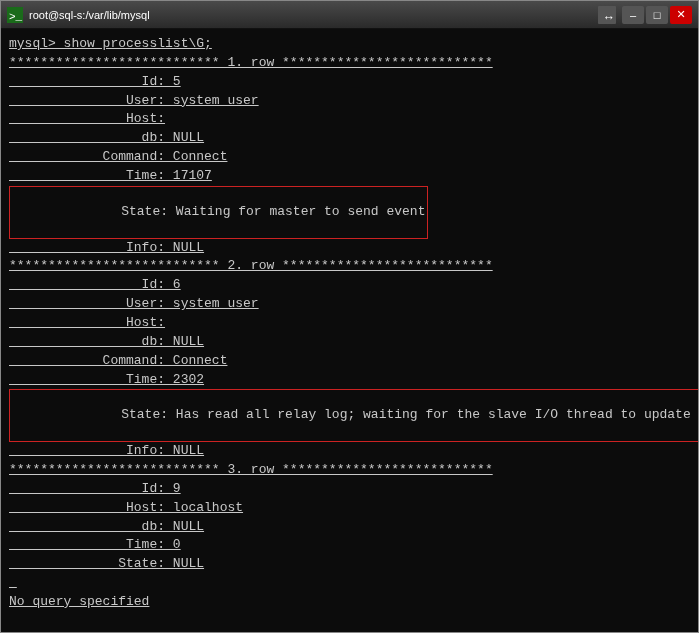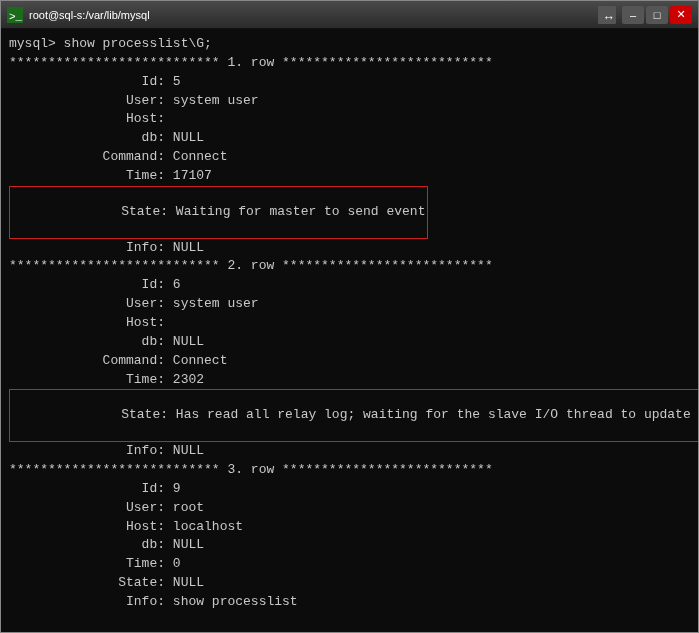--- a/index.html
+++ b/index.html
@@ -77,20 +77,21 @@
       overflow: hidden;
       color: #c8c8c8;
       font-size: 13px;
       line-height: 1.45;
     }
 
     .line {
       display: block;
       white-space: pre;
       color: #c8c8c8;
+      text-decoration: underline;
     }
 
     .highlighted {
       display: inline-block;
       border: 1.5px solid #cc2222;
       padding: 16px 2px;
     }
 
     @keyframes blink {
       0%, 100% { opacity: 1; }
@@ -136,23 +137,21 @@
     <span class="line">                 Id: 6</span>
     <span class="line">               User: system user</span>
     <span class="line">               Host:</span>
     <span class="line">                 db: NULL</span>
     <span class="line">            Command: Connect</span>
     <span class="line">               Time: 2302</span>
     <span class="line"><span class="highlighted">              State: Has read all relay log; waiting for the slave I/O thread to update it</span></span>
     <span class="line">               Info: NULL</span>
     <span class="line">*************************** 3. row ***************************</span>
     <span class="line">                 Id: 9</span>
-    <span class="line">               User: root</span>
     <span class="line">               Host: localhost</span>
     <span class="line">                 db: NULL</span>
     <span class="line">               Time: 0</span>
     <span class="line">              State: NULL</span>
-    <span class="line">               Info: show processlist</span>
     <span class="line"> </span>
     <span class="line">No query specified</span>
 
   </div>
 </div>
 
 </body></html>

